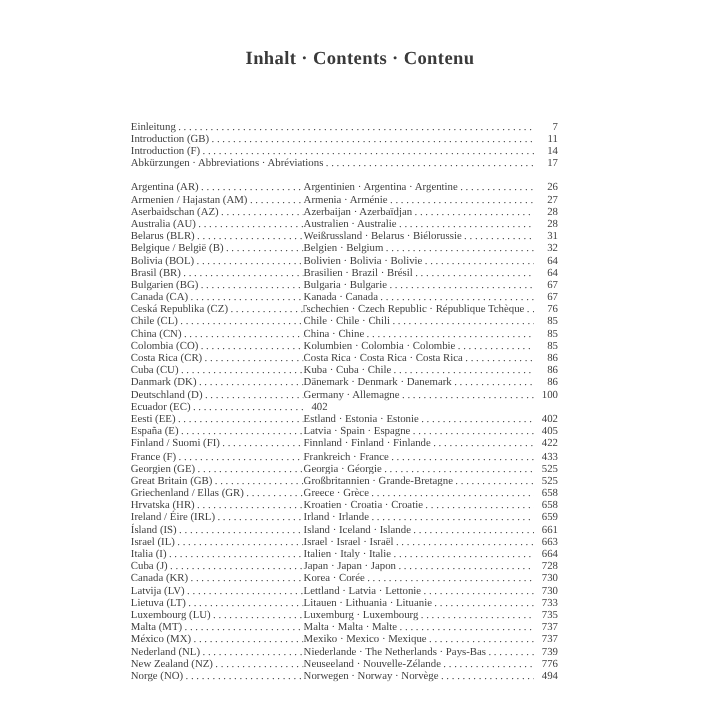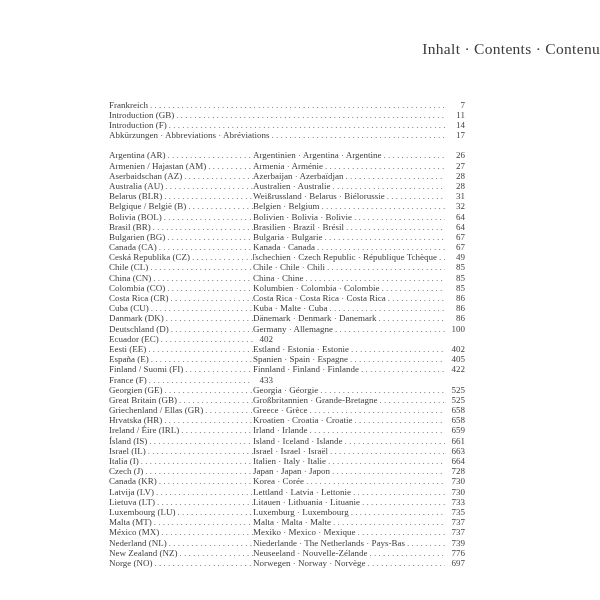--- a/index.html
+++ b/index.html
@@ -1,22 +1,22 @@
 <!DOCTYPE html>
 <html><head>
 <meta charset="utf-8">
 <style>
   html,body{margin:0;padding:0;background:#ffffff;}
   .page{
     width:600px;height:600px;background:#ffffff;position:relative;
     font-family:"Liberation Serif", serif;color:#414141;overflow:hidden;
   }
   .title{
-    position:absolute;top:40px;left:0;width:100%;text-align:right;
-    font-size:15.5px;font-weight:normal;margin:0;color:#3a3a3a;letter-spacing:0.3px;
+    position:absolute;top:40px;left:0;width:100%;text-align:center;
+    font-size:15.5px;font-weight:bold;margin:0;color:#3a3a3a;letter-spacing:0.3px;
   }
   .toc{position:absolute;left:109px;top:100px;width:356px;font-size:9px;}
   .intro-list .row{line-height:10.1px;}
   .country-list{margin-top:10px;}
   .country-list .row{line-height:10.18px;}
   .row{display:flex;align-items:baseline;}
   .c1{flex:0 0 144px;display:flex;align-items:baseline;overflow:hidden;}
   .c2{flex:1 1 0;display:flex;align-items:baseline;overflow:hidden;justify-content:flex-end;}
   .nm{white-space:nowrap;}
   .pg{flex:0 0 20px;text-align:right;white-space:nowrap;}
@@ -29,21 +29,21 @@
   }
 </style>
 </head>
 <body>
 
 <div class="page">
   <h1 class="title">Inhalt · Contents · Contenu</h1>
   <div class="toc">
     <div class="intro-list">
         <div class="row">
-          <span class="nm">Frankreich</span>
+          <span class="nm">Einleitung</span>
           <span class="leader"></span>
           <span class="pg">7</span>
         </div>
         <div class="row">
           <span class="nm">Introduction (GB)</span>
           <span class="leader"></span>
           <span class="pg">11</span>
         </div>
         <div class="row">
           <span class="nm">Introduction (F)</span>
@@ -169,21 +169,21 @@
         </div>
         <div class="row">
           <span class="c1">
             <span class="nm">Ceská Republika (CZ)</span>
             <span class="leader"></span>
           </span>
           <span class="c2">
             <span class="nm">Tschechien · Czech Republic · République Tchèque</span>
             <span class="leader"></span>
           </span>
-          <span class="pg">49</span>
+          <span class="pg">76</span>
         </div>
         <div class="row">
           <span class="c1">
             <span class="nm">Chile (CL)</span>
             <span class="leader"></span>
           </span>
           <span class="c2">
             <span class="nm">Chile · Chile · Chili</span>
             <span class="leader"></span>
           </span>
@@ -221,21 +221,21 @@
             <span class="leader"></span>
           </span>
           <span class="pg">86</span>
         </div>
         <div class="row">
           <span class="c1">
             <span class="nm">Cuba (CU)</span>
             <span class="leader"></span>
           </span>
           <span class="c2">
-            <span class="nm">Kuba · Malte · Cuba</span>
+            <span class="nm">Kuba · Cuba · Chile</span>
             <span class="leader"></span>
           </span>
           <span class="pg">86</span>
         </div>
         <div class="row">
           <span class="c1">
             <span class="nm">Danmark (DK)</span>
             <span class="leader"></span>
           </span>
           <span class="c2">
@@ -272,41 +272,45 @@
             <span class="leader"></span>
           </span>
           <span class="pg">402</span>
         </div>
         <div class="row">
           <span class="c1">
             <span class="nm">España (E)</span>
             <span class="leader"></span>
           </span>
           <span class="c2">
-            <span class="nm">Spanien · Spain · Espagne</span>
+            <span class="nm">Latvia · Spain · Espagne</span>
             <span class="leader"></span>
           </span>
           <span class="pg">405</span>
         </div>
         <div class="row">
           <span class="c1">
             <span class="nm">Finland / Suomi (FI)</span>
             <span class="leader"></span>
           </span>
           <span class="c2">
             <span class="nm">Finnland · Finland · Finlande</span>
             <span class="leader"></span>
           </span>
           <span class="pg">422</span>
         </div>
         <div class="row">
           <span class="c1">
             <span class="nm">France (F)</span>
             <span class="leader"></span>
           </span>
+          <span class="c2">
+            <span class="nm">Frankreich · France</span>
+            <span class="leader"></span>
+          </span>
           <span class="pg">433</span>
         </div>
         <div class="row">
           <span class="c1">
             <span class="nm">Georgien (GE)</span>
             <span class="leader"></span>
           </span>
           <span class="c2">
             <span class="nm">Georgia · Géorgie</span>
             <span class="leader"></span>
@@ -385,21 +389,21 @@
             <span class="leader"></span>
           </span>
           <span class="c2">
             <span class="nm">Italien · Italy · Italie</span>
             <span class="leader"></span>
           </span>
           <span class="pg">664</span>
         </div>
         <div class="row">
           <span class="c1">
-            <span class="nm">Czech (J)</span>
+            <span class="nm">Cuba (J)</span>
             <span class="leader"></span>
           </span>
           <span class="c2">
             <span class="nm">Japan · Japan · Japon</span>
             <span class="leader"></span>
           </span>
           <span class="pg">728</span>
         </div>
         <div class="row">
           <span class="c1">
@@ -491,17 +495,17 @@
         </div>
         <div class="row">
           <span class="c1">
             <span class="nm">Norge (NO)</span>
             <span class="leader"></span>
           </span>
           <span class="c2">
             <span class="nm">Norwegen · Norway · Norvège</span>
             <span class="leader"></span>
           </span>
-          <span class="pg">697</span>
+          <span class="pg">494</span>
         </div>
       </div>
   </div>
 </div>
 
 </body></html>

